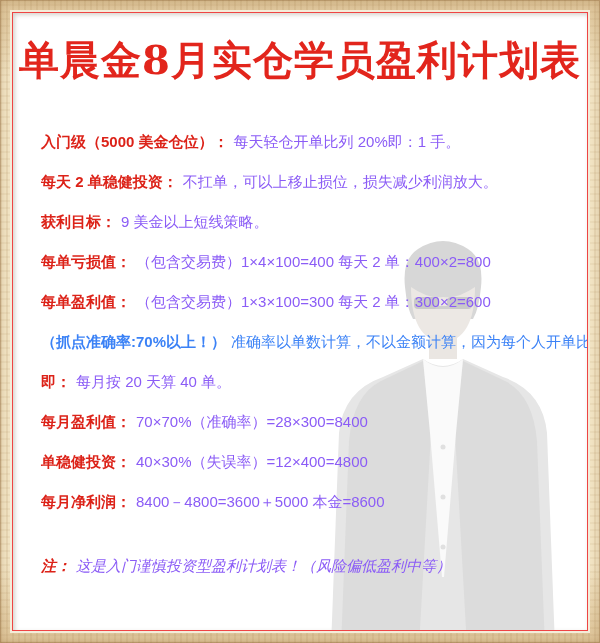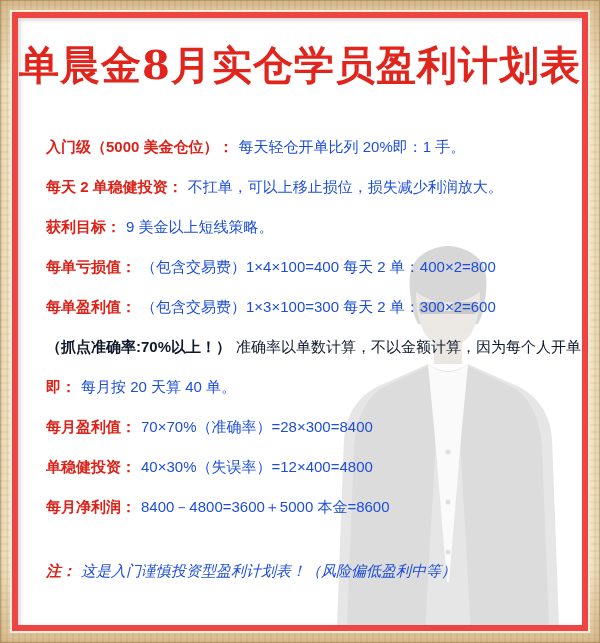--- a/index.html
+++ b/index.html
@@ -15,21 +15,21 @@
     background-image:
       repeating-linear-gradient(90deg, rgba(173,140,92,.16) 0 2px, rgba(255,255,255,0) 2px 6px),
       repeating-linear-gradient(0deg, rgba(173,140,92,.10) 0 2px, rgba(255,255,255,0) 2px 7px),
       linear-gradient(180deg,#dcc296,#f2e4c4 12%,#f2e4c4 88%,#dcc296);
     box-shadow: inset 0 0 0 1px rgba(140,100,55,.35), inset 0 0 10px rgba(150,110,60,.35);
   }
   
   .paper{
     position:absolute;inset:12px;
     background:#ffffff;
-    border:6px solid #ef4444;
+    border:1px solid #ef4444;
     outline:2px solid #f4edda;
     box-shadow: inset 2px 2px 4px rgba(120,110,90,.30);
     overflow:hidden;
   }
   .title{
     margin-top:20px;
     text-align:center;
     font-size:40px;
     font-weight:bold;
     letter-spacing:1px;
@@ -43,22 +43,22 @@
   }
   .lines{
     position:absolute;left:28px;top:118px;right:4px;
     display:flex;flex-direction:column;gap:19px;
   }
   .line{
     font-size:15px;line-height:21px;white-space:nowrap;
   }
   .line:last-child{margin-top:24px;font-style:italic;}
   .lbl{color:#dc2218;font-weight:bold;margin-right:5px;}
-  .txt{color:#1d4ed8;}
-  .line.green .lbl,.line.green .txt{color:#0f172a;margin-top:11px;}
+  .txt{color:#8b5cf6;}
+  .line.green .lbl,.line.green .txt{color:#3b82f6;margin-top:11px;}
 </style>
 </head>
 <body>
 
 <div class="frame"></div>
 
 <div class="paper">
 
   <div class="watermark">
     <svg viewBox="0 0 240 410" width="240" height="410" xmlns="http://www.w3.org/2000/svg">

